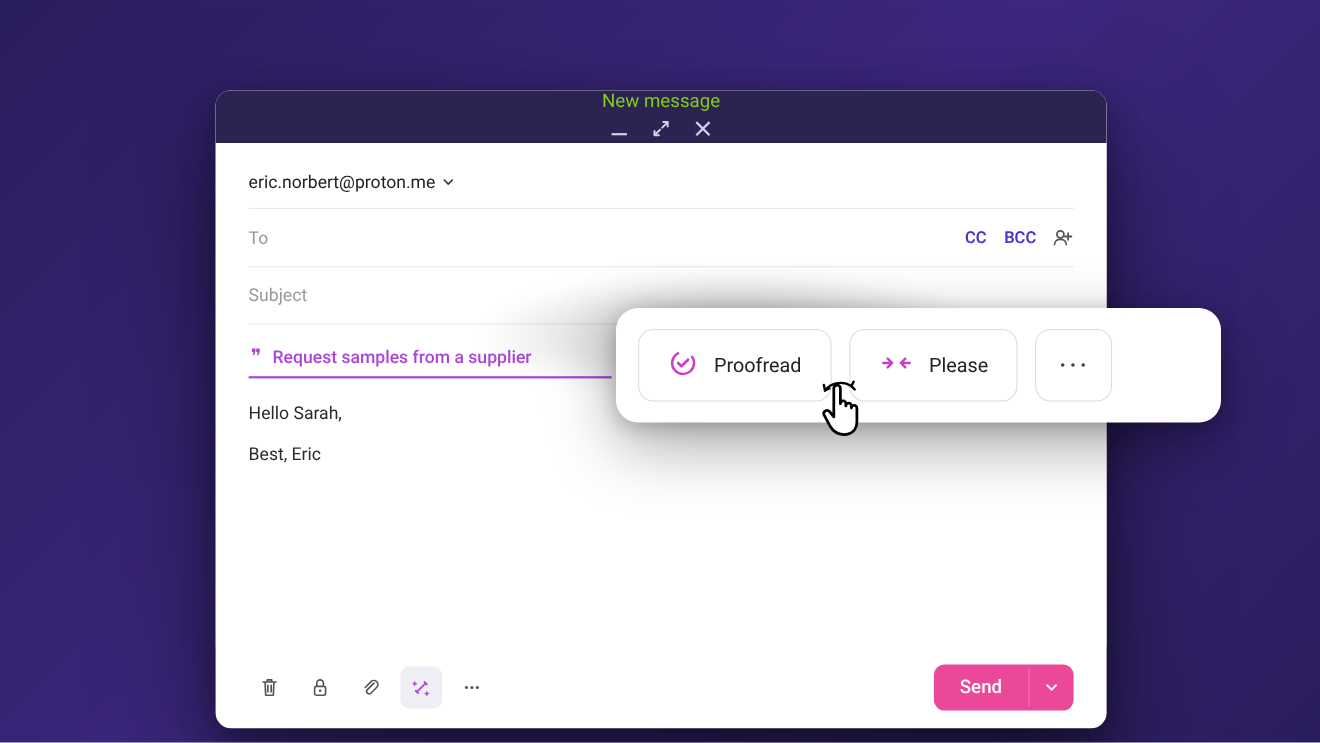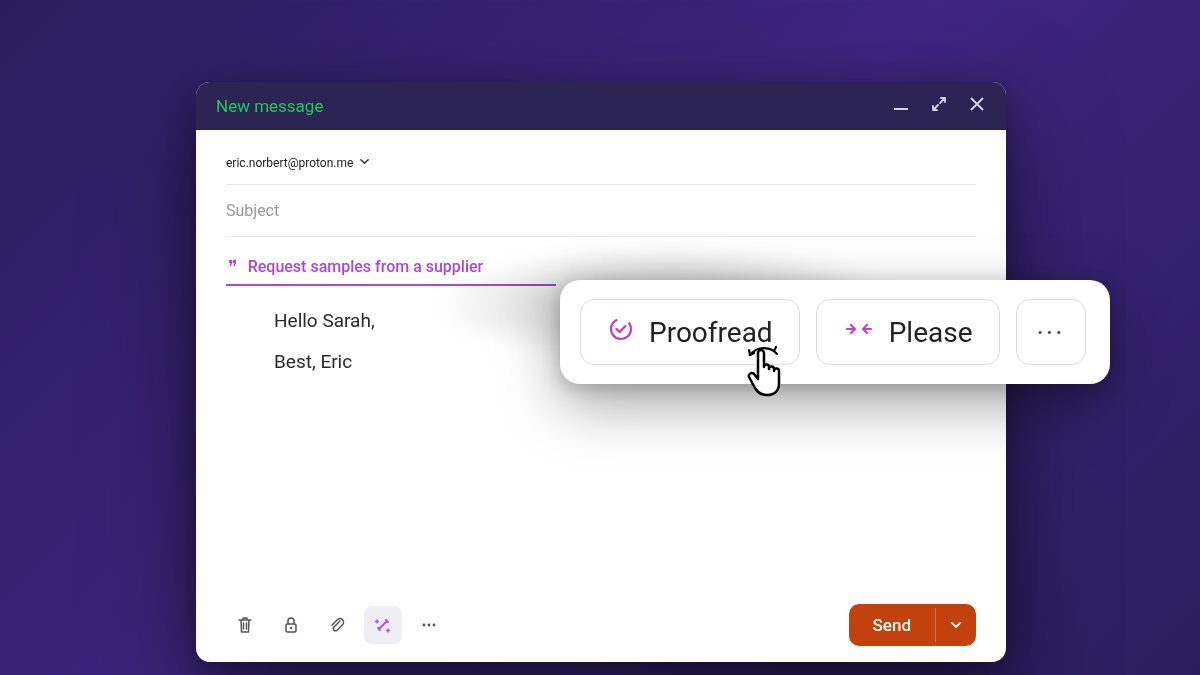--- a/index.html
+++ b/index.html
@@ -23,39 +23,40 @@
     overflow: hidden;
     display: flex;
     flex-direction: column;
   }
   .titlebar {
     background: #2b2352;
     height: 48px;
     display: flex;
     align-items: center;
     padding: 0 20px;
-    color: #22c55e;
+    color: #84cc16;
+    flex-direction: column;
   }
   .titlebar-title { font-size: 17px; font-weight: 400; flex: 1; }
   .titlebar-actions { display: flex; gap: 20px; align-items: center; }
   .titlebar-actions svg { opacity: 0.9; }
   .body-area {
     flex: 1;
     background: #fff;
     padding: 18px 30px 0 30px;
     display: flex;
     flex-direction: column;
     position: relative;
   }
   .from-row {
     display: flex;
     align-items: flex-start;
     padding: 8px 0 14px 0;
     border-bottom: 1px solid #e8e8ee;
-    font-size: 12px;
+    font-size: 16px;
     color: #222;
   }
   .from-row .caret { margin-left: 6px; }
   .to-row {
     display: flex;
     align-items: center;
     padding: 16px 0;
     border-bottom: 1px solid #e8e8ee;
   }
   .to-label { color: #999; font-size: 16px; flex: 1; }
@@ -80,23 +81,22 @@
     width: 330px;
   }
   .suggestion-chip .quote-icon {
     color: #a948d8;
     font-size: 18px;
     line-height: 1;
   }
   .email-body {
     margin-top: 20px;
     color: #2a2a2a;
-    font-size: 19px;
+    font-size: 16px;
     line-height: 1.55;
-    margin-left: 48px;
   }
   .email-body p { margin-bottom: 12px; }
   .bottom-toolbar {
     display: flex;
     align-items: center;
     padding: 16px 30px;
     gap: 8px;
   }
   .toolbar-btn {
     width: 38px;
@@ -106,21 +106,21 @@
     align-items: center;
     justify-content: center;
     cursor: pointer;
     color: #555;
   }
   .toolbar-btn.active {
     background: #f0eef5;
   }
   .spacer { flex: 1; }
   .send-btn {
-    background: #c2410c;
+    background: #ec4899;
     color: #fff;
     border-radius: 10px;
     display: flex;
     align-items: center;
     overflow: hidden;
     font-size: 17px;
     font-weight: 500;
   }
   .send-btn-main { padding: 11px 24px; cursor: pointer; }
   .send-btn-drop {
@@ -146,21 +146,21 @@
     gap: 16px;
   }
   .ai-btn {
     height: 66px;
     border: 1.5px solid #ddd;
     border-radius: 14px;
     display: flex;
     align-items: center;
     gap: 14px;
     padding: 0 26px;
-    font-size: 28px;
+    font-size: 18px;
     color: #222;
     cursor: pointer;
     background: #fff;
   }
   .ai-btn-more {
     width: 70px;
     justify-content: center;
     padding: 0;
     font-size: 28px;
     letter-spacing: 2px;
@@ -213,20 +213,32 @@
   <div class="body-area">
     <div class="from-row">
       <span>eric.norbert@proton.me</span>
       <span class="caret">
         <svg width="11" height="11" viewBox="0 0 12 12">
             <path d="M2 4 L6 8 L10 4" stroke="#333" stroke-width="1.6" fill="none" stroke-linecap="round"></path>
           </svg>
       </span>
     </div>
 
+    <div class="to-row">
+      <span class="to-label">To</span>
+      <span class="cc-link">CC</span>
+      <span class="bcc-link">BCC</span>
+      <span class="add-contact">
+        <svg width="20" height="20" viewBox="0 0 20 20">
+            <circle cx="8" cy="7" r="3.2" stroke="#555" stroke-width="1.6" fill="none"></circle>
+            <path d="M2.5 17 C2.5 13.5 5 11.5 8 11.5 C11 11.5 13.5 13.5 13.5 17" stroke="#555" stroke-width="1.6" fill="none"></path>
+            <path d="M15 6 L15 12 M12 9 L18 9" stroke="#555" stroke-width="1.6" stroke-linecap="round"></path>
+          </svg>
+      </span>
+    </div>
 
     <div class="subject-row">Subject</div>
 
     <div class="suggestion-chip">
       <span class="quote-icon">❞</span>
       <span>Request samples from a supplier</span>
     </div>
 
     <div class="email-body">
       <p>Hello Sarah,</p>

